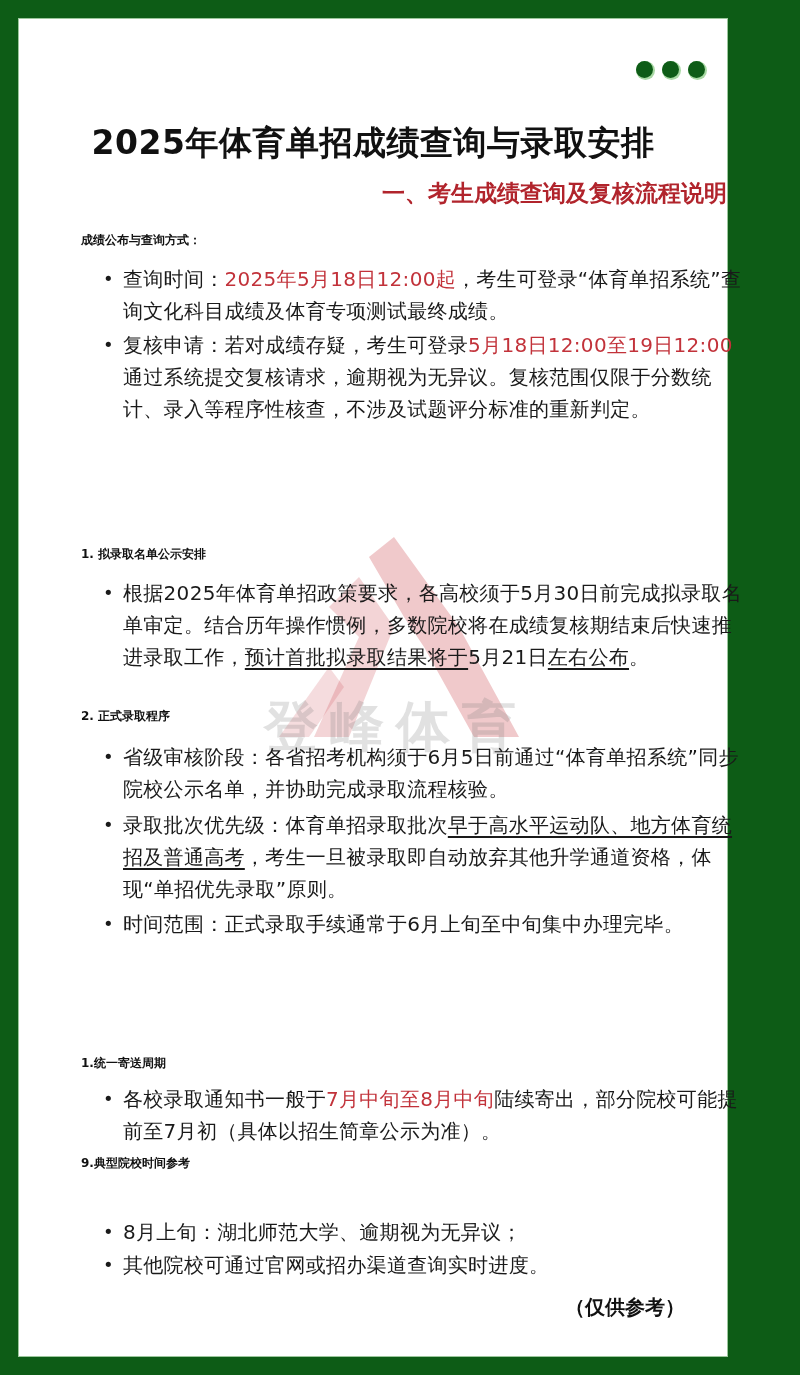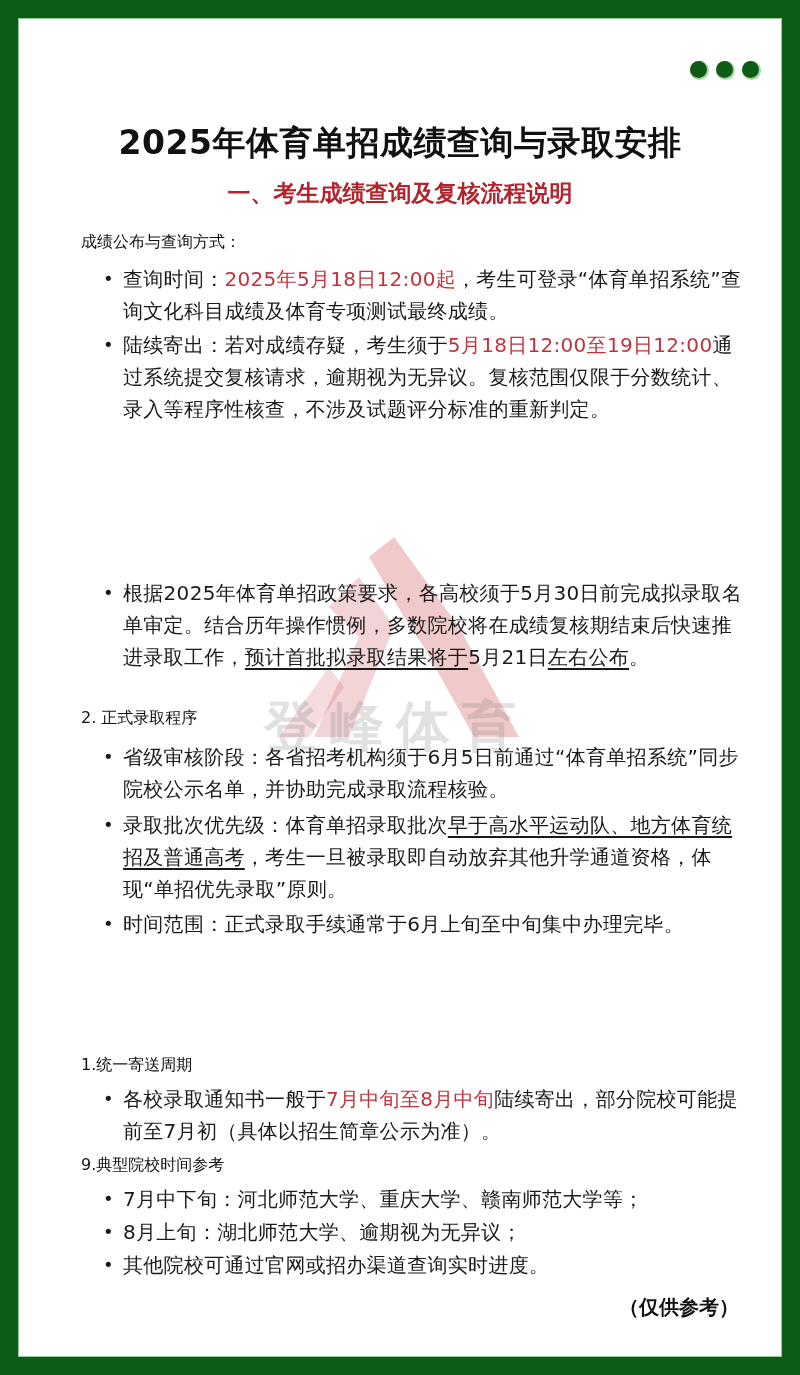--- a/index.html
+++ b/index.html
@@ -4,42 +4,42 @@
 <style>
   html, body { margin: 0; padding: 0; }
   body {
     width: 800px; height: 1375px;
     background: #0d5c16;
     font-family: "DejaVu Sans", "Liberation Sans", sans-serif;
     position: relative; overflow: hidden;
   }
   .card {
     position: absolute; left: 19px; top: 19px;
-    width: 762px; height: 1337px;
+    width: 708px; height: 1337px;
     background: #ffffff;
     outline: 1px solid #9bc79c;
   }
   .dots { position: absolute; right: 22px; top: 42px; display: flex; gap: 9px; }
   .dot {
     width: 17px; height: 17px; border-radius: 50%;
     background: #0e5c17;
     box-shadow: 1px 1px 0 1px #a9d9a4;
   }
   .title {
     position: absolute; left: 0; right: 0; top: 102px;
     text-align: center; font-weight: bold; font-size: 33px;
     color: #111; letter-spacing: 0.5px;
   }
   .sec-title {
-    position: absolute; left: 0; right: 0; text-align: center;
+    position: absolute; left: 0; right: 0; text-align: right;
     font-weight: bold; font-size: 23px; color: #b1242c;
   }
   .sub {
-    position: absolute; left: 62px; font-weight: normal;
-    font-size: 16px; color: #111;
+    position: absolute; left: 62px; font-weight: bold;
+    font-size: 12px; color: #111;
   }
   .para {
     position: absolute; left: 82px; width: 620px;
     font-size: 20px; line-height: 32px; color: #1a1a1a;
     padding-left: 22px; letter-spacing: 0.3px;
   }
   .para::before {
     content: "•"; position: absolute; left: 2px; top: 0;
     font-size: 18px;
   }
@@ -79,41 +79,41 @@
   <div class="wm-text">登峰体育</div>
 
   <div class="sec-title" style="top:159px;">一、考生成绩查询及复核流程说明</div>
   <div class="sub" style="top:213px;">成绩公布与查询方式：</div>
 
   <div class="para" style="top:244px;">
     <span>查询时间：</span><span class="red">2025年5月18日12:00起</span><span>，考生可登录“体育单招系统”查询文化科目成绩及体育专项测试最终成绩。</span>
   </div>
 
   <div class="para" style="top:310px;">
-    <span>陆续寄出：若对成绩存疑，考生须于</span><span class="red">5月18日12:00至19日12:00</span><span>通过系统提交复核请求，逾期视为无异议。复核范围仅限于分数统计、录入等程序性核查，不涉及试题评分标准的重新判定。</span>
+    <span>复核申请：若对成绩存疑，考生可登录</span><span class="red">5月18日12:00至19日12:00</span><span>通过系统提交复核请求，逾期视为无异议。复核范围仅限于分数统计、录入等程序性核查，不涉及试题评分标准的重新判定。</span>
   </div>
 
+  <div class="sub" style="top:527px;">1. 拟录取名单公示安排</div>
   <div class="para" style="top:558px;">
     <span>根据2025年体育单招政策要求，各高校须于5月30日前完成拟录取名单审定。结合历年操作惯例，多数院校将在成绩复核期结束后快速推进录取工作，</span><span class="ul">预计首批拟录取结果将于</span><span>5月21日</span><span class="ul">左右公布</span><span>。</span>
   </div>
 
   <div class="sub" style="top:689px;">2. 正式录取程序</div>
   <div class="para" style="top:722px;">
     <span>省级审核阶段：各省招考机构须于6月5日前通过“体育单招系统”同步院校公示名单，并协助完成录取流程核验。</span>
   </div>
   <div class="para" style="top:790px;">
     <span>录取批次优先级：体育单招录取批次</span><span class="ul">早于高水平运动队、地方体育统招及普通高考</span><span>，考生一旦被录取即自动放弃其他升学通道资格，体现“单招优先录取”原则。</span>
   </div>
   <div class="para" style="top:889px;">
     <span>时间范围：正式录取手续通常于6月上旬至中旬集中办理完毕。</span>
   </div>
 
   <div class="sub" style="top:1036px;">1.统一寄送周期</div>
   <div class="para" style="top:1064px;">
     <span>各校录取通知书一般于</span><span class="red">7月中旬至8月中旬</span><span>陆续寄出，部分院校可能提前至7月初（具体以招生简章公示为准）。</span>
   </div>
   <div class="sub" style="top:1136px;">9.典型院校时间参考</div>
-  <div class="para" style="top:1164px;">7月中下旬：河北师范大学、重庆大学、赣南师范大学等；</div>
   <div class="para" style="top:1197px;">8月上旬：湖北师范大学、逾期视为无异议；</div>
   <div class="para" style="top:1230px;">其他院校可通过官网或招办渠道查询实时进度。</div>
 
   <div class="footnote">（仅供参考）</div>
 </div>
 
 </body></html>

